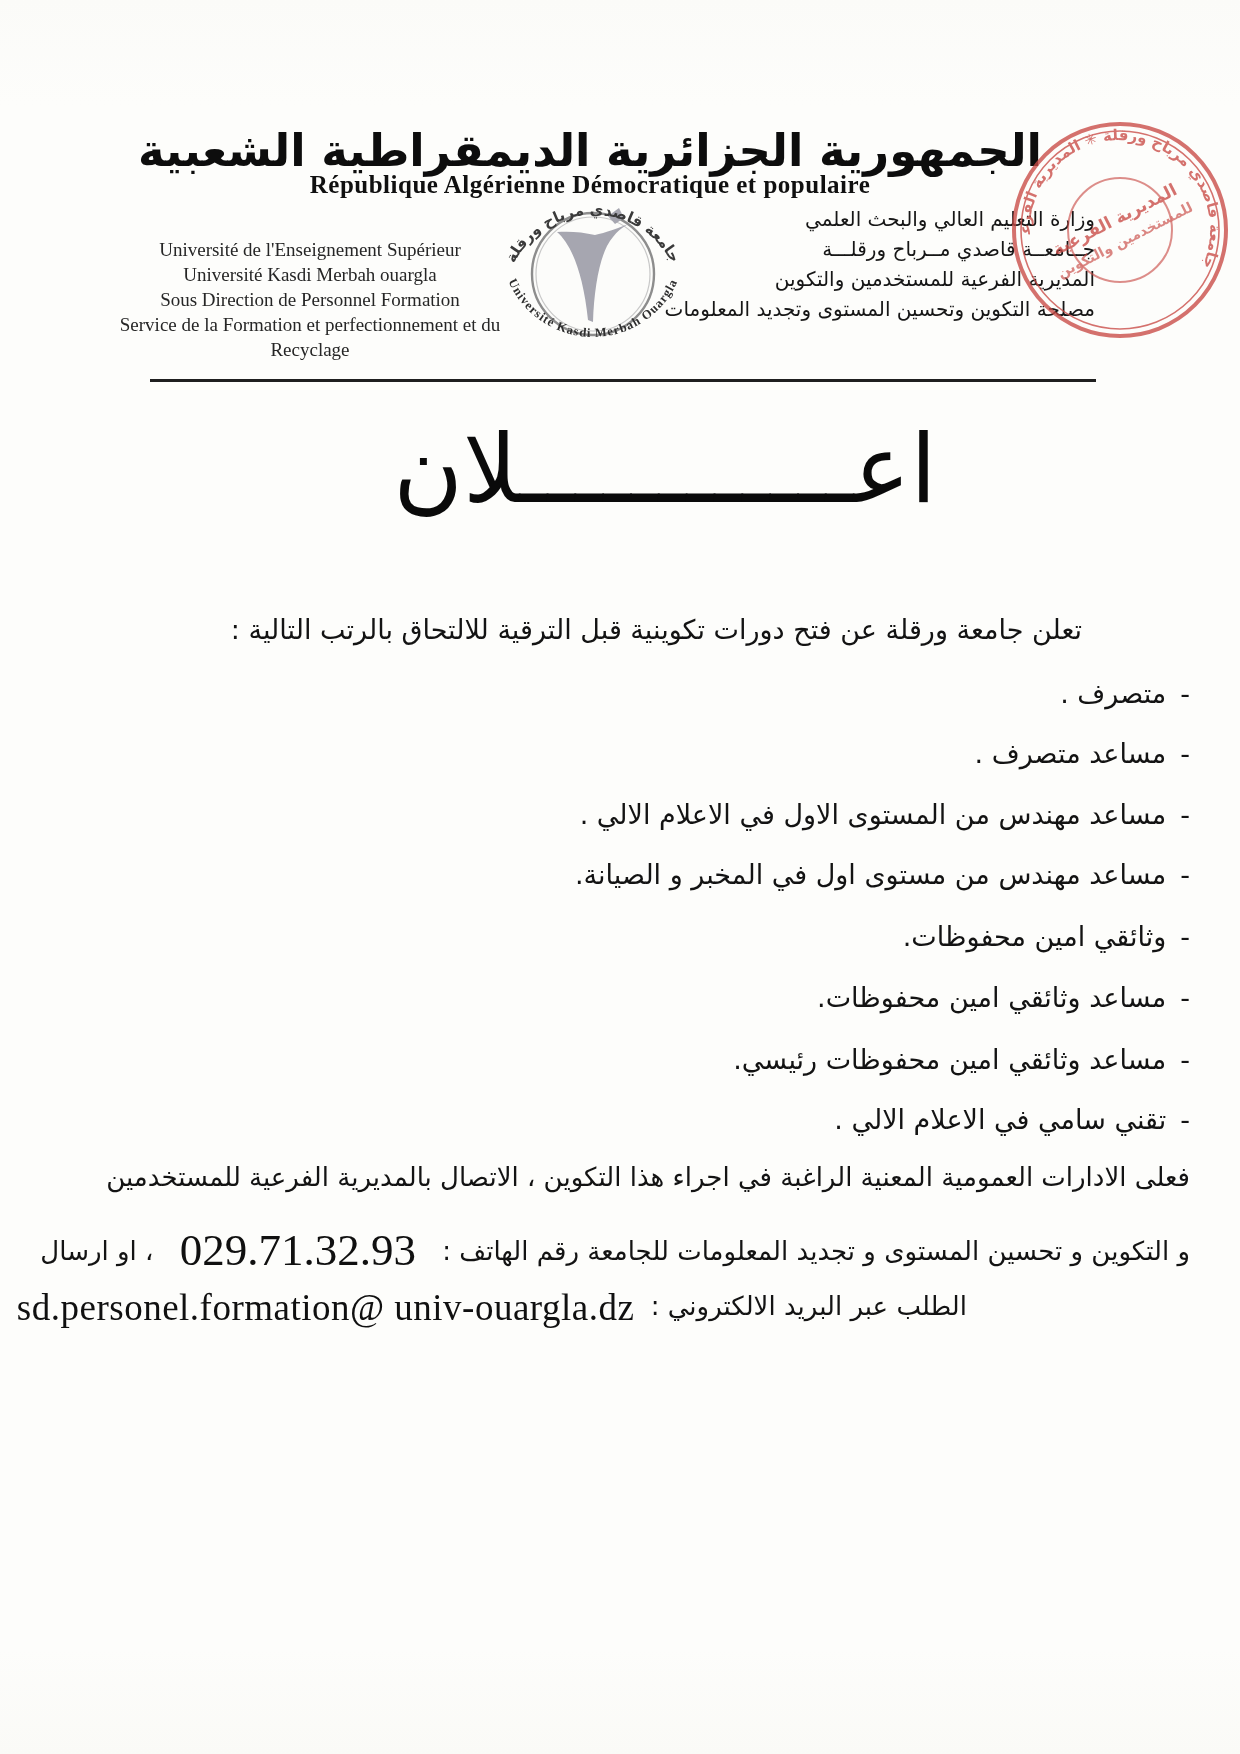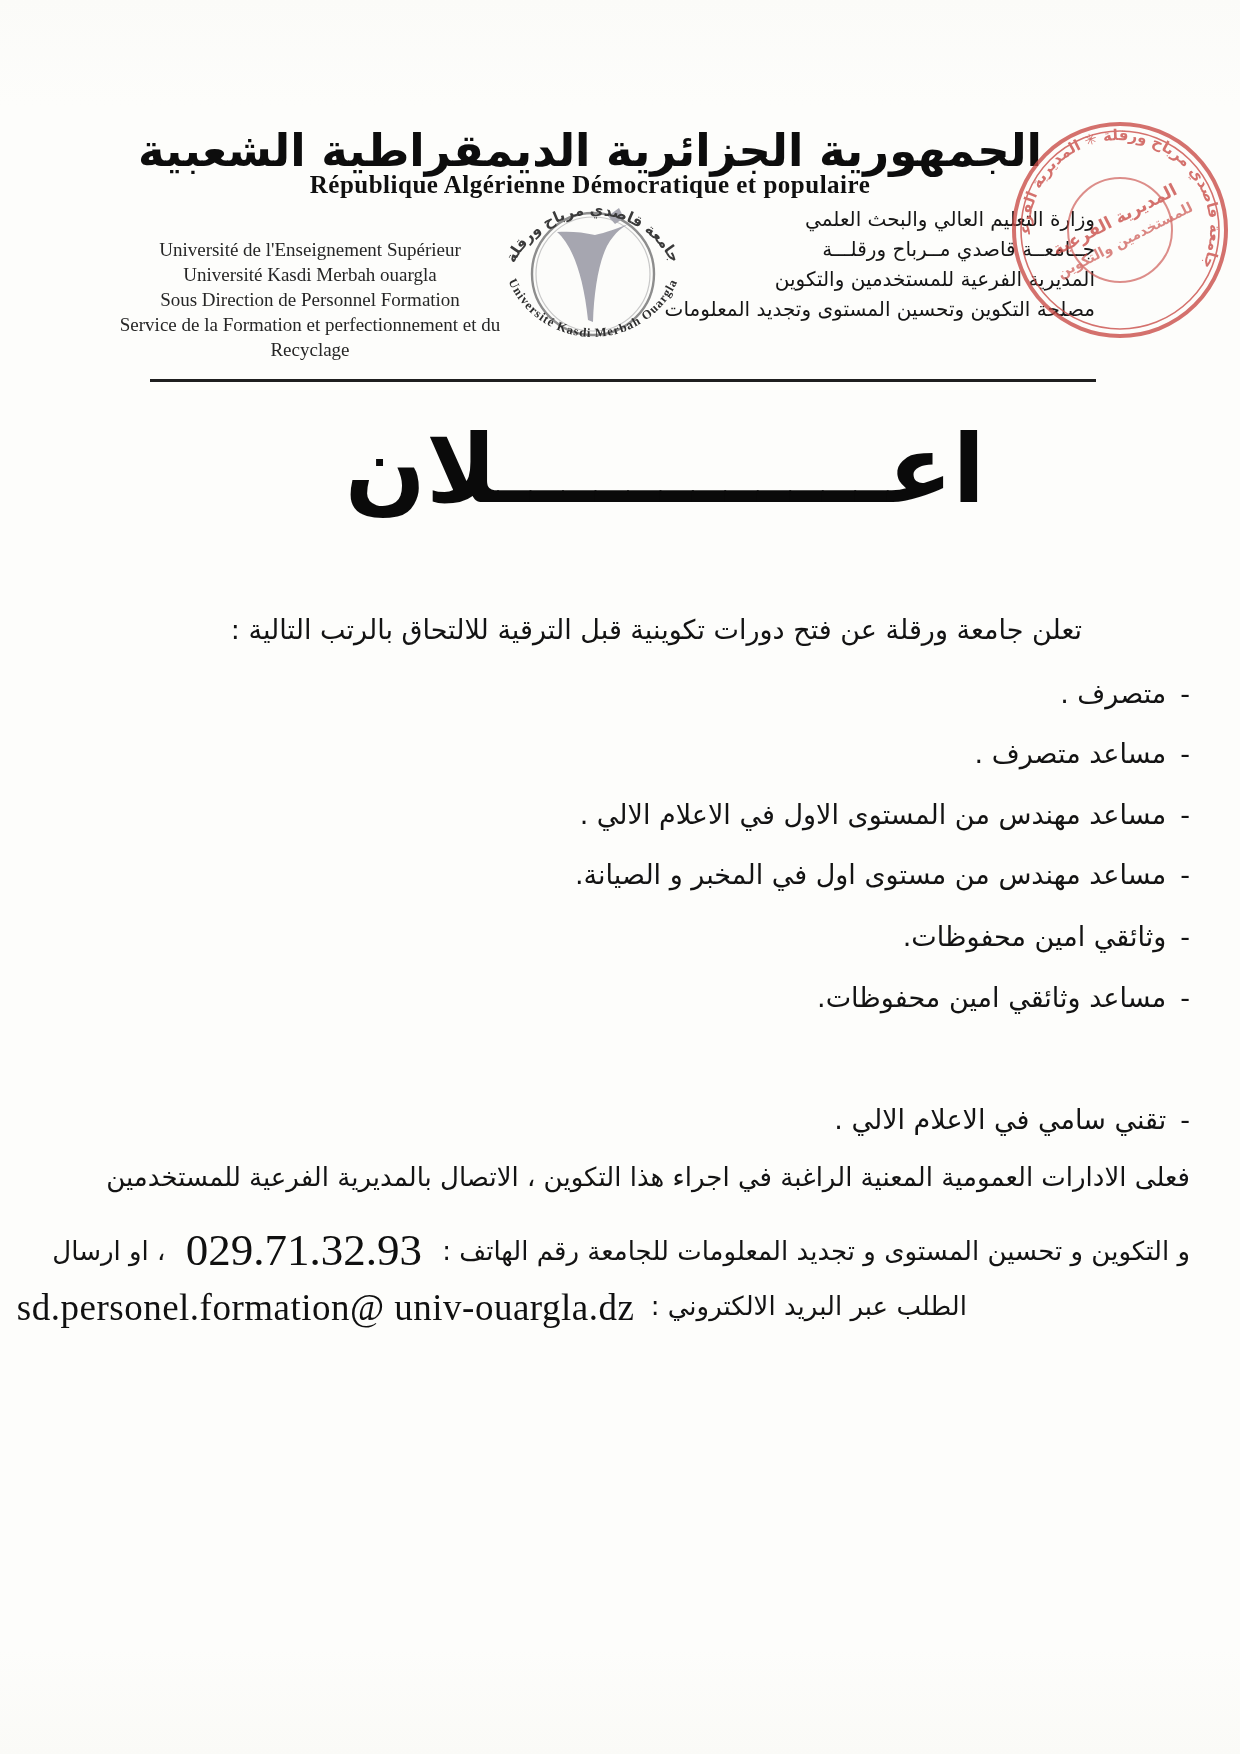--- a/index.html
+++ b/index.html
@@ -32,40 +32,40 @@
     top:204px;left:615px;width:480px;direction:rtl;text-align:right;
     font-size:20px;font-weight:normal;line-height:30px;color:#161616;
   }
   .ar-block div{white-space:nowrap;}
   .logo-svg{top:180px;left:487px;width:212px;height:196px;}
   .stamp-svg{top:112px;left:1002px;width:236px;height:236px;filter:blur(.4px);}
   .rule{top:379px;left:150px;width:946px;height:3px;background:#1f1f1f;}
   
   .big-title{
     top:402px;left:90px;width:1150px;text-align:center;direction:rtl;
-    font-size:95px;font-weight:bold;color:#0a0a0a;line-height:135px;
+    font-size:95px;font-weight:normal;color:#0a0a0a;line-height:135px;
   }
   
   .intro{
     top:614px;right:158px;direction:rtl;text-align:right;
     font-size:27px;color:#131313;white-space:nowrap;
   }
   .pos-item{
     right:50px;direction:rtl;text-align:right;
     font-size:27px;color:#131313;white-space:nowrap;
   }
   .pos-item .dash{margin-left:14px;font-weight:500;}
   .closing-line{
     right:50px;direction:rtl;text-align:right;
     font-size:26px;color:#131313;white-space:nowrap;
   }
   .phone{
     font-family:"Liberation Serif","DejaVu Serif",serif;
     font-size:45px;letter-spacing:1px;color:#101010;
-    vertical-align:-5px;margin:0 12px;
+    vertical-align:-5px;margin:0 18px;
   }
   .line3{right:273px;}
   .email{
     font-family:"Liberation Serif","DejaVu Serif",serif;
     font-size:37px;color:#101010;vertical-align:-5px;margin-right:8px;letter-spacing:.5px;
   }
   .seal-latin{
     font-family:"Liberation Serif","DejaVu Serif",serif;
   }
 </style>
@@ -144,20 +144,23 @@
   </div>
   <div class="abs pos-item" style="top:859px">
     <span class="dash">-</span><span>مساعد مهندس من مستوى اول في المخبر و الصيانة.</span>
   </div>
   <div class="abs pos-item" style="top:921px">
     <span class="dash">-</span><span>وثائقي امين محفوظات.</span>
   </div>
   <div class="abs pos-item" style="top:982px">
     <span class="dash">-</span><span>مساعد وثائقي امين محفوظات.</span>
   </div>
+  <div class="abs pos-item" style="top:1044px">
+    <span class="dash">-</span><span>مساعد وثائقي امين محفوظات رئيسي.</span>
+  </div>
   <div class="abs pos-item" style="top:1104px">
     <span class="dash">-</span><span>تقني سامي في الاعلام الالي .</span>
   </div>
 
   <div class="abs closing-line" style="top:1162px">فعلى الادارات العمومية المعنية الراغبة في اجراء هذا التكوين ، الاتصال بالمديرية الفرعية للمستخدمين</div>
 
   <div class="abs closing-line" style="top:1224px">
     <span>و التكوين و تحسين المستوى و تجديد المعلومات للجامعة رقم الهاتف :</span>
     <span class="phone">029.71.32.93</span>
     <span>، او ارسال</span>

